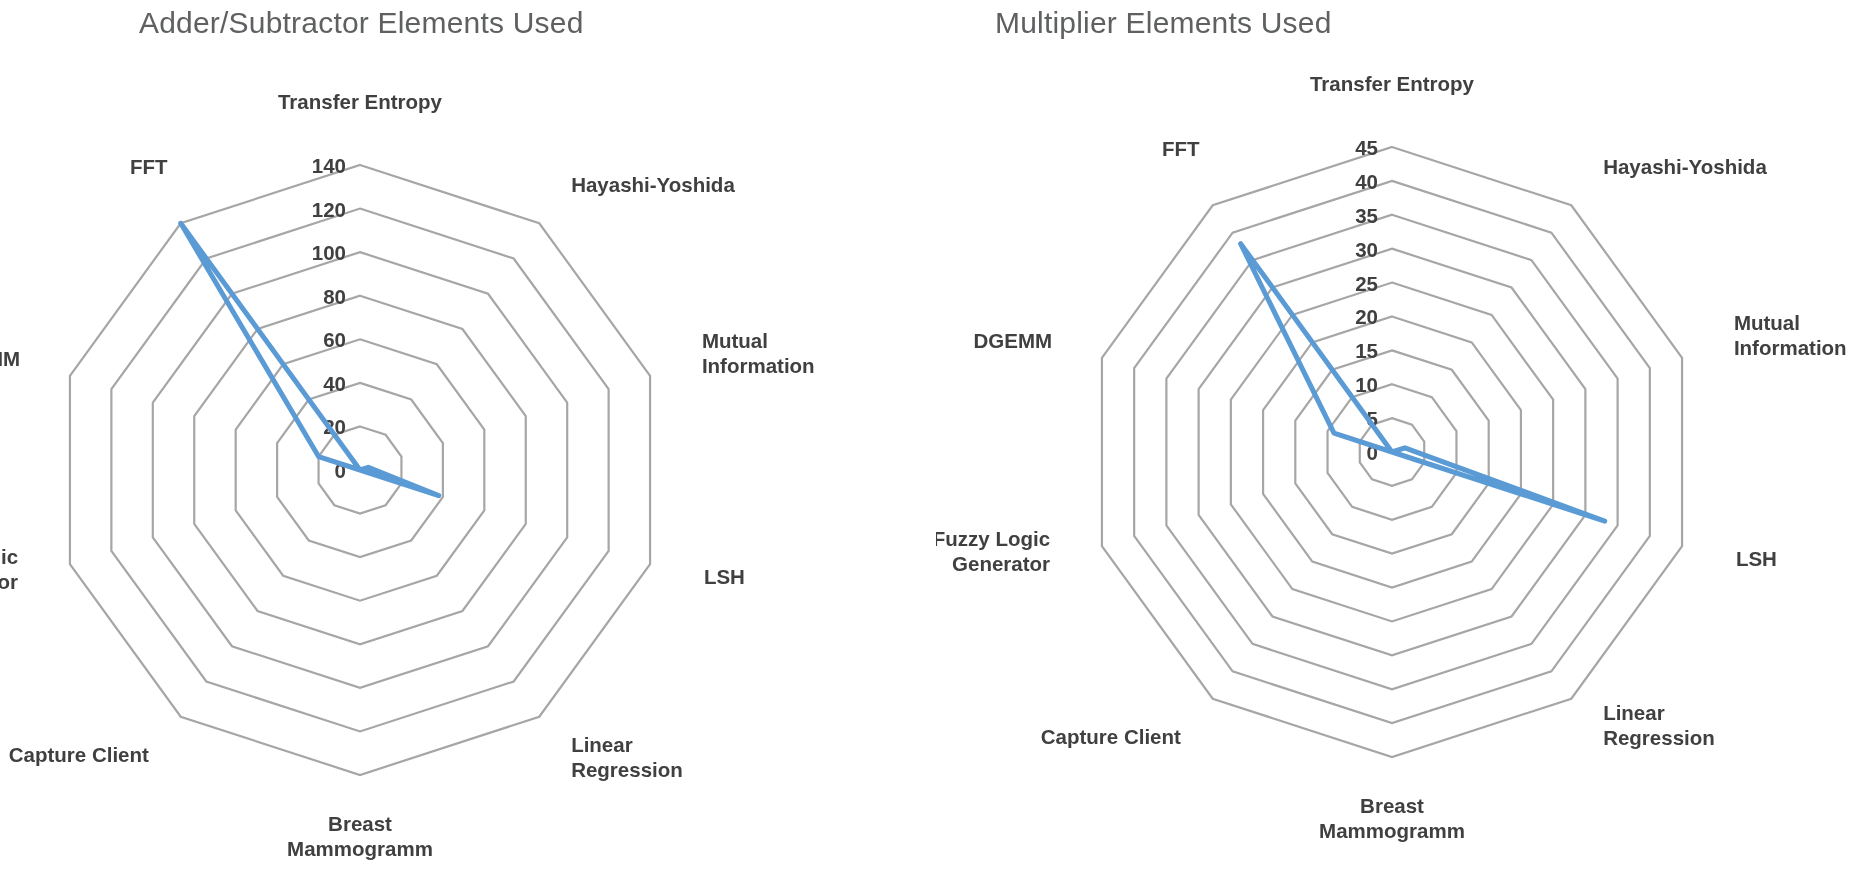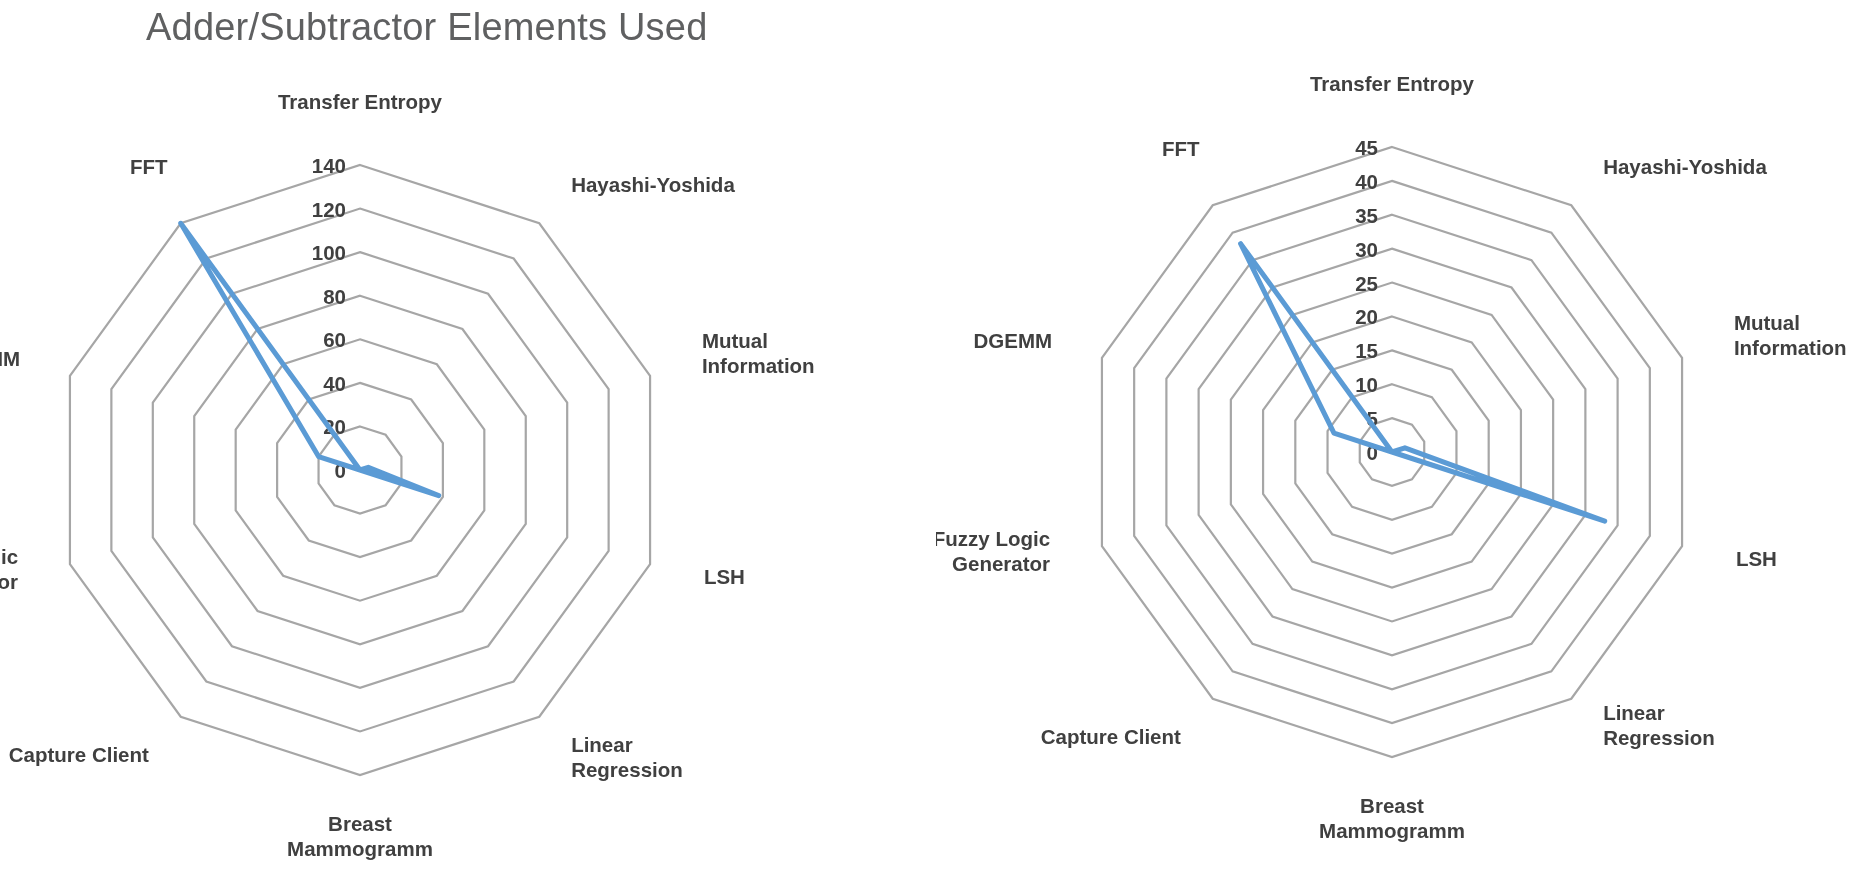--- a/index.html
+++ b/index.html
@@ -20,24 +20,24 @@
     height: 871px;
   }
   .chart-panel {
     position: relative;
     width: 936px;
     height: 871px;
   }
   .chart-title {
     position: absolute;
     top: 6px;
-    left: 8px;
+    left: 1px;
     width: 100%;
     text-align: center;
-    font-size: 38px;
+    font-size: 30px;
     font-weight: 400;
     color: #5f6061;
     letter-spacing: 0.2px;
     font-family: "Liberation Sans", sans-serif;
   }
   .chart-title.left-title { text-align: left; padding-left: 138px; }
   .chart-title.right-title { text-align: left; padding-left: 58px; }
   svg.radar {
     position: absolute;
     top: 0;
@@ -108,20 +108,21 @@
           <text x="148.86" y="762.35" text-anchor="end" class="cat-label" fill="#404040"><tspan x="148.86" dy="0">Capture Client</tspan></text>
           <text x="18.08" y="563.85" text-anchor="end" class="cat-label" fill="#404040"><tspan x="18.08" dy="0">Fuzzy Logic</tspan><tspan x="18.08" dy="25">Generator</tspan></text>
           <text x="20.08" y="366.15" text-anchor="end" class="cat-label" fill="#404040"><tspan x="20.08" dy="0">DGEMM</tspan></text>
           <text x="148.86" y="173.65" text-anchor="middle" class="cat-label" fill="#404040"><tspan x="148.86" dy="0">FFT</tspan></text>
         </g>
         <path d="M360.00,470.00 L360.00,470.00 L368.29,467.31 L438.73,495.58 L360.00,470.00 L360.00,470.00 L360.00,470.00 L360.00,470.00 L318.56,456.54 L180.73,223.25 Z" class="series-line" stroke="#5b9bd5"></path>
       </svg>
   </div>
 
   <div class="chart-panel">
+    <div class="chart-title right-title">Multiplier Elements Used</div>
     <svg class="radar" id="svg-1" viewBox="0 0 936 871">
         <g>
           <path d="M456.00,418.11 L475.92,424.58 L488.23,441.53 L488.23,462.47 L475.92,479.42 L456.00,485.89 L436.08,479.42 L423.77,462.47 L423.77,441.53 L436.08,424.58 Z" class="grid-ring" stroke="#a6a6a6"></path>
           <path d="M456.00,384.22 L495.84,397.17 L520.46,431.06 L520.46,472.94 L495.84,506.83 L456.00,519.78 L416.16,506.83 L391.54,472.94 L391.54,431.06 L416.16,397.17 Z" class="grid-ring" stroke="#a6a6a6"></path>
           <path d="M456.00,350.33 L515.76,369.75 L552.69,420.58 L552.69,483.42 L515.76,534.25 L456.00,553.67 L396.24,534.25 L359.31,483.42 L359.31,420.58 L396.24,369.75 Z" class="grid-ring" stroke="#a6a6a6"></path>
           <path d="M456.00,316.44 L535.68,342.33 L584.92,410.11 L584.92,493.89 L535.68,561.67 L456.00,587.56 L376.32,561.67 L327.08,493.89 L327.08,410.11 L376.32,342.33 Z" class="grid-ring" stroke="#a6a6a6"></path>
           <path d="M456.00,282.56 L555.60,314.92 L617.15,399.64 L617.15,504.36 L555.60,589.08 L456.00,621.44 L356.40,589.08 L294.85,504.36 L294.85,399.64 L356.40,314.92 Z" class="grid-ring" stroke="#a6a6a6"></path>
           <path d="M456.00,248.67 L575.52,287.50 L649.38,389.17 L649.38,514.83 L575.52,616.50 L456.00,655.33 L336.48,616.50 L262.62,514.83 L262.62,389.17 L336.48,287.50 Z" class="grid-ring" stroke="#a6a6a6"></path>
           <path d="M456.00,214.78 L595.44,260.08 L681.61,378.69 L681.61,525.31 L595.44,643.92 L456.00,689.22 L316.56,643.92 L230.39,525.31 L230.39,378.69 L316.56,260.08 Z" class="grid-ring" stroke="#a6a6a6"></path>
           <path d="M456.00,180.89 L615.36,232.67 L713.84,368.22 L713.84,535.78 L615.36,671.33 L456.00,723.11 L296.64,671.33 L198.16,535.78 L198.16,368.22 L296.64,232.67 Z" class="grid-ring" stroke="#a6a6a6"></path>

